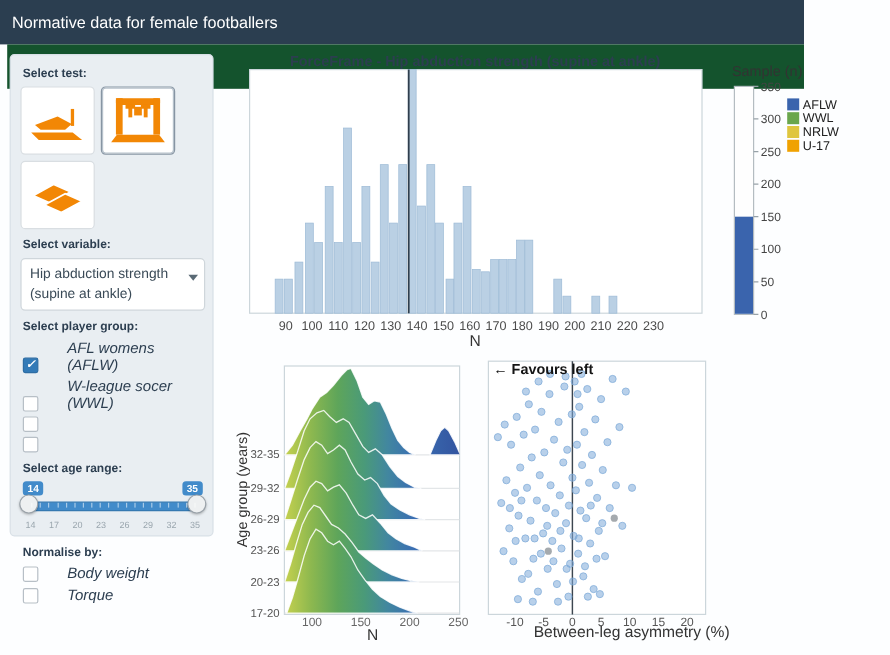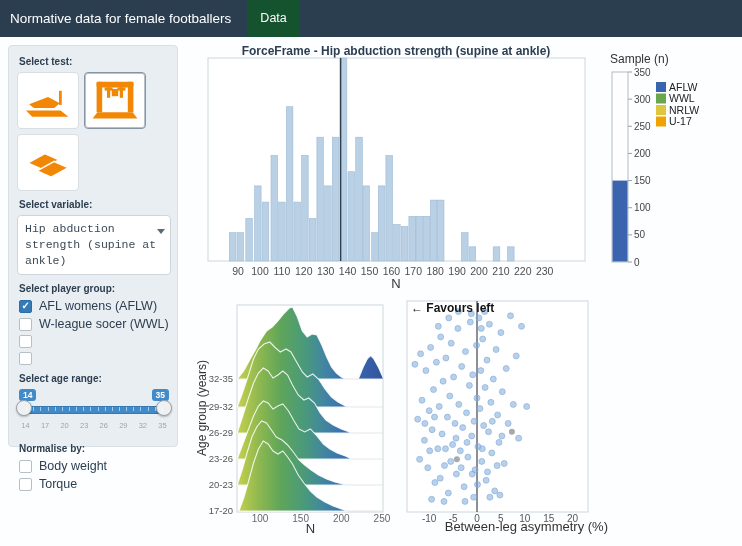--- a/index.html
+++ b/index.html
@@ -1,33 +1,33 @@
 <!DOCTYPE html>
 <html><head>
 <meta charset="utf-8">
 <style>
   html,body{margin:0;padding:0;background:#fff;font-family:"Liberation Sans",sans-serif;}
   #app{position:relative;width:742px;height:546px;background:#fdfeff;overflow:hidden;}
 
   
-  .navbar{position:absolute;left:0;top:0;width:742px;height:37px;background:#2b3e50;display:flex;align-items:stretch;}
+  .navbar{position:absolute;left:0;top:0;width:670px;height:37px;background:#2b3e50;display:flex;align-items:stretch;flex-direction:column;}
   .brand{color:#fff;font-size:13.5px;line-height:37px;padding:0 10px;white-space:nowrap;}
   .navtab{background:#14532d;color:#fff;font-size:12.5px;line-height:37px;padding:0 13px;margin-left:6px;cursor:pointer;}
 
   
   .well{position:absolute;left:8px;top:45px;width:170px;height:402px;background:#e9eef2;border:1px solid #d8e0e6;border-radius:4px;box-sizing:border-box;padding:8px;}
   .sec-label{font-size:10px;font-weight:700;color:#2c3e50;margin:8px 0 5px 2px;}
   .sec-label.first{margin-top:2px;}
   .test-grid{display:flex;flex-wrap:wrap;gap:5px;width:136px;}
   .test-btn{width:62px;height:57px;background:#fff;border:1px solid #d9dee2;border-radius:4px;display:flex;align-items:center;justify-content:center;cursor:pointer;box-sizing:border-box;}
   .test-btn.sel{border:1px solid #8795a3;box-shadow:inset 0 0 0 1px #b6c1cb;}
   .test-btn svg{display:block;}
-  .dropdown{position:relative;background:#fff;border:1px solid #cfd6db;border-radius:4px;padding:5px 13px 5px 7px;font-size:11.5px;color:#3a4a57;width:154px;box-sizing:border-box;line-height:1.4;cursor:pointer;font-family:Liberation Mono, monospace;}
+  .dropdown{position:relative;background:#fff;border:1px solid #cfd6db;border-radius:4px;padding:5px 13px 5px 7px;font-size:11.5px;color:#3a4a57;width:154px;box-sizing:border-box;line-height:1.4;cursor:pointer;}
   .caret{position:absolute;right:5px;top:13px;width:0;height:0;border-left:4px solid transparent;border-right:4px solid transparent;border-top:5px solid #5a6a75;}
-  .cb-row{display:flex;align-items:flex-end;gap:7px;font-size:12.5px;color:#2c3e50;margin:4px 0 4px 2px;cursor:pointer;}
+  .cb-row{display:flex;align-items:flex-end;gap:24px;font-size:12.5px;color:#2c3e50;margin:4px 0 4px 2px;cursor:pointer;font-style:italic;}
   .cb-box{width:13px;height:13px;border:1px solid #b7bfc6;border-radius:2px;background:#fff;flex:0 0 13px;position:relative;box-sizing:border-box;}
   .cb-box.checked{background:#337ab7;border-color:#2e6da4;}
   .cb-box.checked:after{content:"\2713";position:absolute;color:#fff;font-size:10px;font-weight:700;left:1.5px;top:-1px;}
   .slider{position:relative;height:46px;margin:2px 2px 0 2px;width:150px;}
   .tag{position:absolute;top:0;background:#428bca;color:#fff;font-size:8.5px;font-weight:700;padding:1px 4px;border-radius:3px;line-height:10px;}
   .tag.min{left:0;} .tag.max{right:0;}
   .track{position:absolute;top:17px;left:0;right:0;height:6px;background:#428bca;border:1px solid #3579b1;border-radius:3px;cursor:pointer;}
   .notch{position:absolute;top:18px;width:1px;height:4px;background:rgba(255,255,255,0.55);}
   .handle{position:absolute;top:11px;width:16px;height:16px;border-radius:50%;background:#eef0f1;border:1px solid #9aa2a9;box-shadow:0 1px 2px rgba(0,0,0,.25);cursor:grab;box-sizing:border-box;}
   .handle.left{left:-3px;} .handle.right{right:-3px;}

